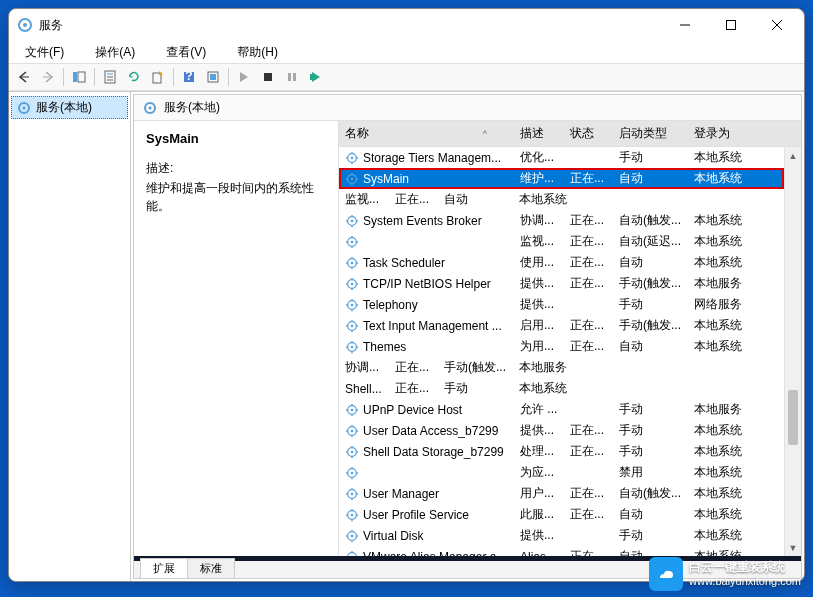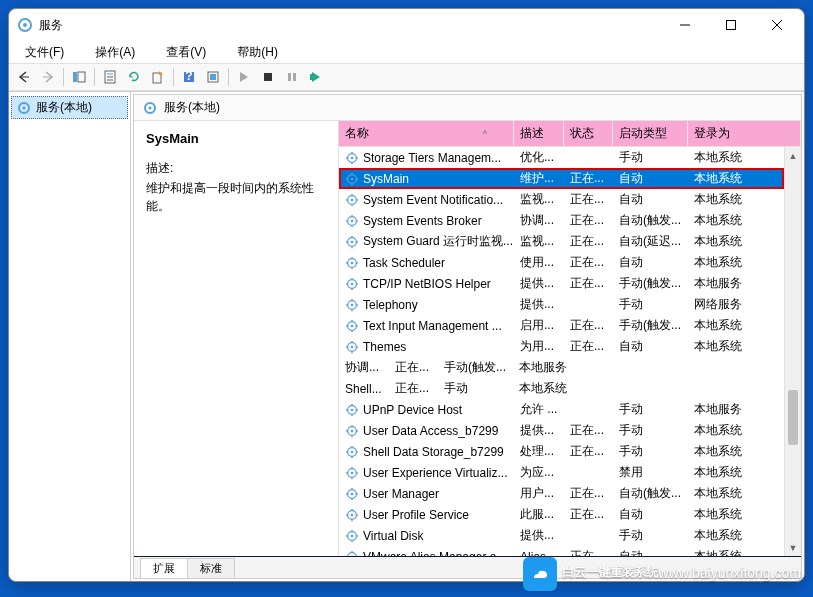--- a/index.html
+++ b/index.html
@@ -22,37 +22,37 @@
 .main-pane{flex:1;display:flex;flex-direction:column;border:1px solid #ccc;margin:2px;min-height:0}
 .main-header{display:flex;align-items:center;gap:6px;padding:4px 8px;border-bottom:1px solid #e0e0e0;background:#fafafa}
 .main-body{flex:1;display:flex;min-height:0}
 .detail-pane{width:205px;border-right:1px solid #e0e0e0;padding:10px 12px}
 .detail-title{font-weight:bold;margin-bottom:14px;font-size:13px}
 .detail-actions{margin-bottom:18px;line-height:1.6}
 .action-link{color:#0066cc;text-decoration:underline;cursor:pointer}
 .detail-label{margin-bottom:2px}
 .detail-desc{line-height:1.5}
 .list-pane{flex:1;display:flex;flex-direction:column;min-height:0}
-.list-header{display:flex;border-bottom:1px solid #e0e0e0;background:#f9a8d4}
+.list-header{display:flex;border-bottom:1px solid #e0e0e0;background:#e5e5e5}
 .col-h{padding:4px 6px;border-right:1px solid #e8e8e8;display:flex;align-items:center;gap:4px}
 .col-name{width:175px}.col-desc{width:50px}.col-status{width:49px}.col-start{width:75px}.col-logon{flex:1}
 .sort-arrow{font-size:9px;color:#666;margin-left:auto;padding-right:20px}
 .list-body{flex:1;overflow-y:auto;overflow-x:hidden}
 .row{display:flex;align-items:center;height:21px}
 .row.selected{outline:2px solid #d00;outline-offset:-2px;background:#0078d7;color:#fff}
 .cell{padding:0 6px;white-space:nowrap;overflow:hidden;text-overflow:ellipsis}
-.cell.col-name{display:flex;align-items:center;gap:4px}
+.cell.col-name{display:flex;gap:4px}
 .svc-icon{width:14px;height:14px;flex-shrink:0}
-.tabs{height:22px;display:flex;align-items:flex-end;padding-left:6px;border-top:1px solid #0f172a;background:#f4f4f4}
+.tabs{height:22px;display:flex;align-items:flex-end;padding-left:6px;border-top:5px solid #0f172a;background:#f4f4f4}
 .tab{padding:2px 12px;border:1px solid #ccc;border-bottom:none;background:#fff;margin-right:-1px;cursor:pointer;font-size:11px}
 .tab:not(.active){background:#f0f0f0}
 .watermark{position:absolute;right:12px;bottom:6px;display:flex;align-items:center;gap:6px;color:#fff;font-size:18px;font-weight:bold;text-shadow:0 1px 2px rgba(0,0,0,.5)}
 .wm-logo{width:34px;height:34px;background:#1d9bf0;border-radius:6px;display:flex;align-items:center;justify-content:center}
-.wm-text{display:flex;flex-direction:row;line-height:1.1}
-.wm-url{font-size:14px;font-weight:normal}
+.wm-text{display:flex;flex-direction:column;line-height:1.1}
+.wm-url{font-size:11px;font-weight:normal}
 .scrollbar-track{width:17px;background:#f0f0f0;border-left:1px solid #e0e0e0;display:flex;flex-direction:column}
 .sb-btn{height:17px;display:flex;align-items:center;justify-content:center;color:#666;font-size:9px}
 .sb-thumb{background:#c0c0c0;border-radius:2px;margin:1px 3px}
 .list-body-wrap{flex:1;display:flex;min-height:0}
 </style>
 </head>
 <body>
 
 <div class="window">
   <div class="titlebar">
@@ -239,33 +239,20 @@
                       </g>
                     </svg>
                     <span>SysMain</span>
                   </div>
                   <div class="cell col-desc">维护...</div>
                   <div class="cell col-status">正在...</div>
                   <div class="cell col-start">自动</div>
                   <div class="cell col-logon">本地系统</div>
                 </div>
                 <div class="row">
-                  <div class="cell col-name">
-                    <svg class="svc-icon" viewBox="0 0 16 16">
-                      <circle cx="8" cy="8" r="5" fill="none" stroke="#5aa0d8" stroke-width="1.5"></circle>
-                      <circle cx="8" cy="8" r="1.5" fill="#5aa0d8"></circle>
-                      <g stroke="#5aa0d8" stroke-width="1.5">
-                        <line x1="8" y1="1" x2="8" y2="3"></line>
-                        <line x1="8" y1="13" x2="8" y2="15"></line>
-                        <line x1="1" y1="8" x2="3" y2="8"></line>
-                        <line x1="13" y1="8" x2="15" y2="8"></line>
-                      </g>
-                    </svg>
-                    <span>System Event Notificatio...</span>
-                  </div>
                   <div class="cell col-desc">监视...</div>
                   <div class="cell col-status">正在...</div>
                   <div class="cell col-start">自动</div>
                   <div class="cell col-logon">本地系统</div>
                 </div>
                 <div class="row">
                   <div class="cell col-name">
                     <svg class="svc-icon" viewBox="0 0 16 16">
                       <circle cx="8" cy="8" r="5" fill="none" stroke="#5aa0d8" stroke-width="1.5"></circle>
                       <circle cx="8" cy="8" r="1.5" fill="#5aa0d8"></circle>
@@ -288,21 +275,20 @@
                     <svg class="svc-icon" viewBox="0 0 16 16">
                       <circle cx="8" cy="8" r="5" fill="none" stroke="#5aa0d8" stroke-width="1.5"></circle>
                       <circle cx="8" cy="8" r="1.5" fill="#5aa0d8"></circle>
                       <g stroke="#5aa0d8" stroke-width="1.5">
                         <line x1="8" y1="1" x2="8" y2="3"></line>
                         <line x1="8" y1="13" x2="8" y2="15"></line>
                         <line x1="1" y1="8" x2="3" y2="8"></line>
                         <line x1="13" y1="8" x2="15" y2="8"></line>
                       </g>
                     </svg>
-                    <span>System Guard 运行时监视...</span>
                   </div>
                   <div class="cell col-desc">监视...</div>
                   <div class="cell col-status">正在...</div>
                   <div class="cell col-start">自动(延迟...</div>
                   <div class="cell col-logon">本地系统</div>
                 </div>
                 <div class="row">
                   <div class="cell col-name">
                     <svg class="svc-icon" viewBox="0 0 16 16">
                       <circle cx="8" cy="8" r="5" fill="none" stroke="#5aa0d8" stroke-width="1.5"></circle>
@@ -471,21 +457,20 @@
                     <svg class="svc-icon" viewBox="0 0 16 16">
                       <circle cx="8" cy="8" r="5" fill="none" stroke="#5aa0d8" stroke-width="1.5"></circle>
                       <circle cx="8" cy="8" r="1.5" fill="#5aa0d8"></circle>
                       <g stroke="#5aa0d8" stroke-width="1.5">
                         <line x1="8" y1="1" x2="8" y2="3"></line>
                         <line x1="8" y1="13" x2="8" y2="15"></line>
                         <line x1="1" y1="8" x2="3" y2="8"></line>
                         <line x1="13" y1="8" x2="15" y2="8"></line>
                       </g>
                     </svg>
-                    <span>User Experience Virtualiz...</span>
                   </div>
                   <div class="cell col-desc">为应...</div>
                   <div class="cell col-status"></div>
                   <div class="cell col-start">禁用</div>
                   <div class="cell col-logon">本地系统</div>
                 </div>
                 <div class="row">
                   <div class="cell col-name">
                     <svg class="svc-icon" viewBox="0 0 16 16">
                       <circle cx="8" cy="8" r="5" fill="none" stroke="#5aa0d8" stroke-width="1.5"></circle>

